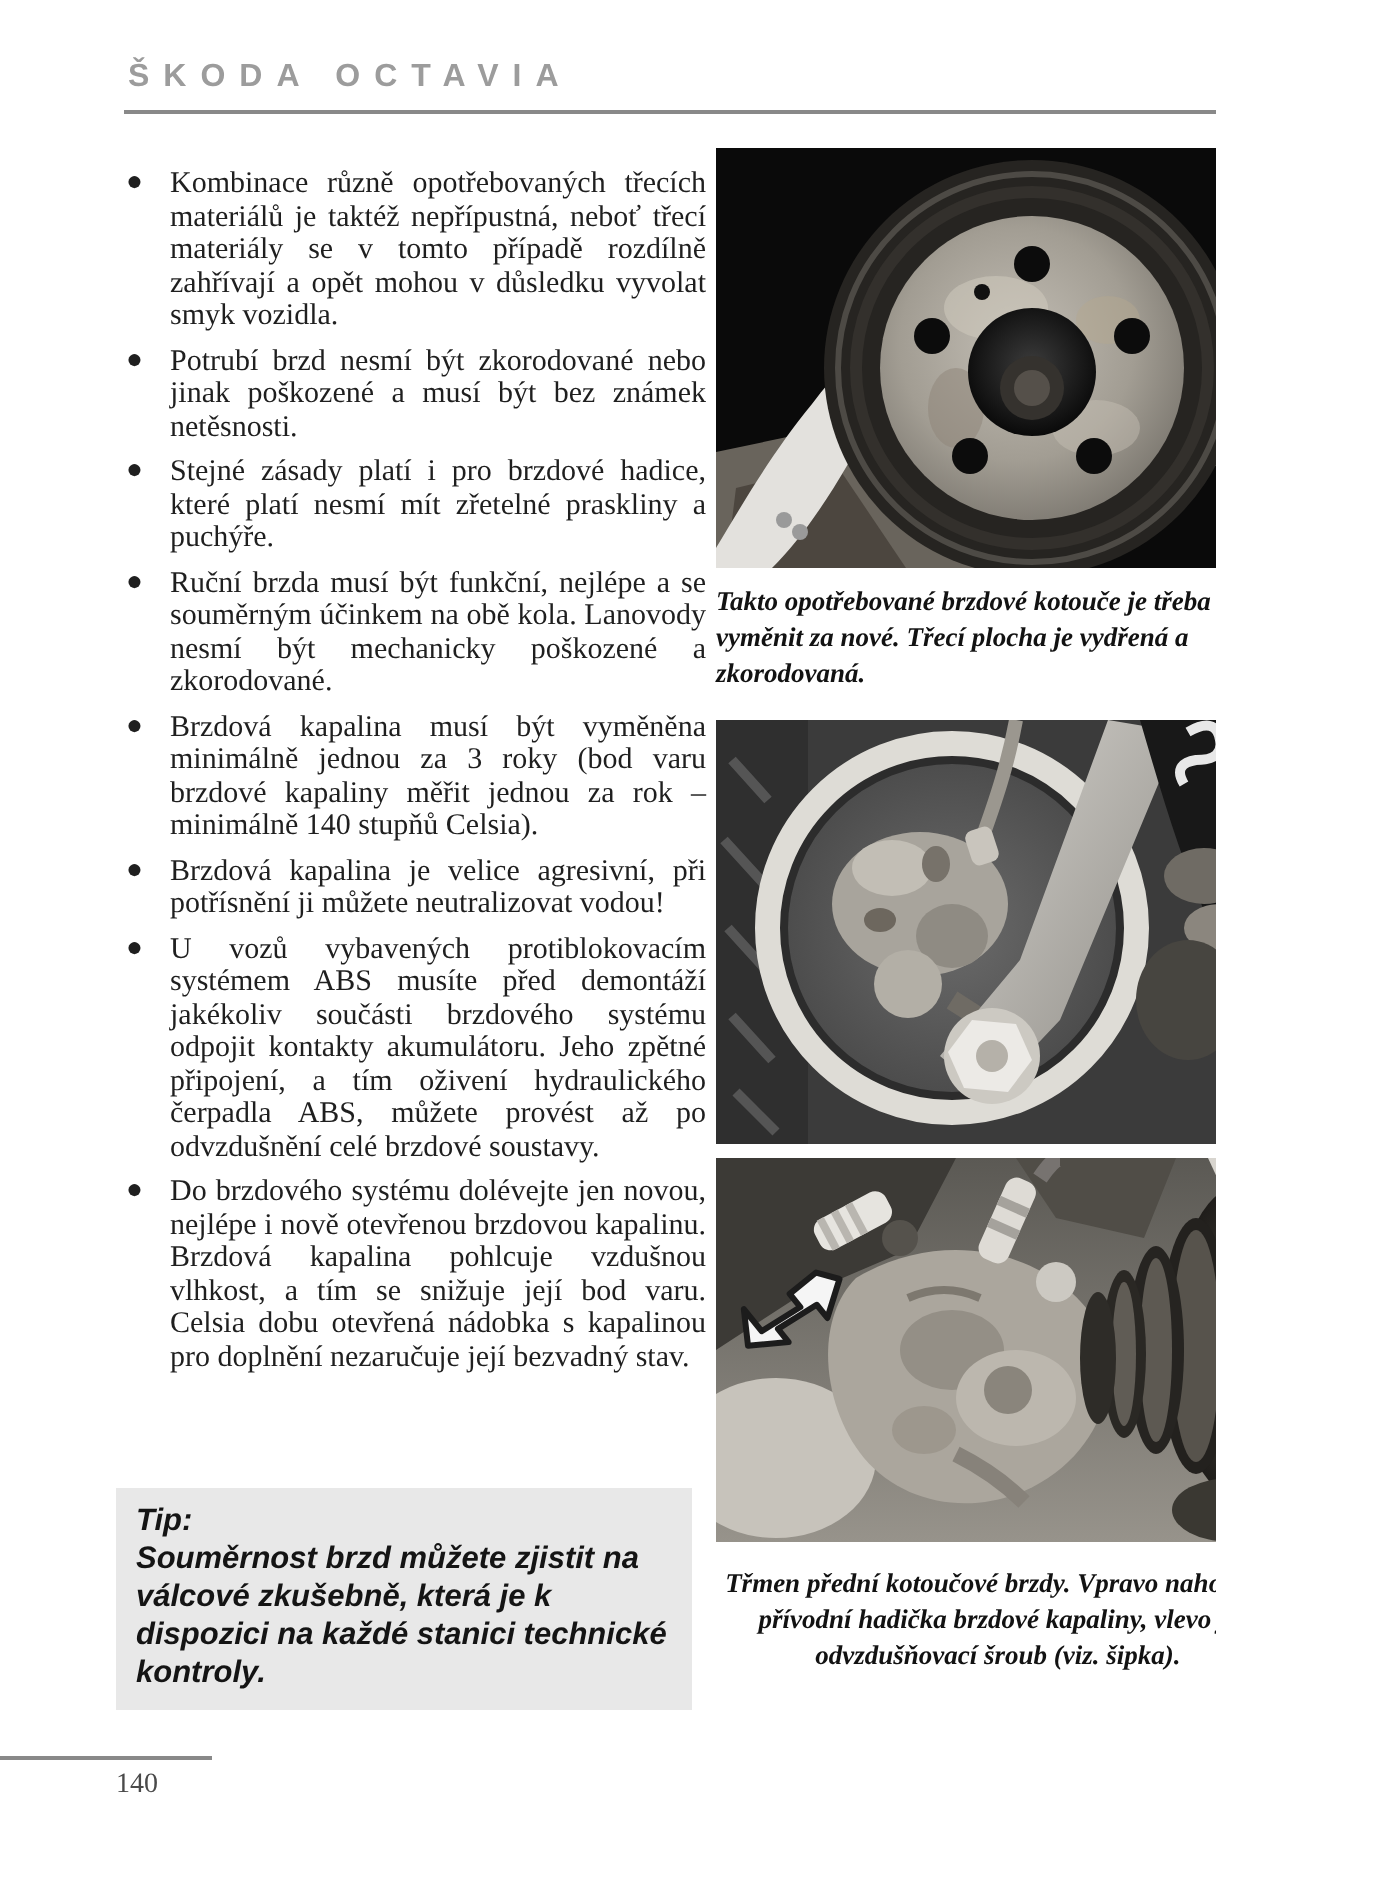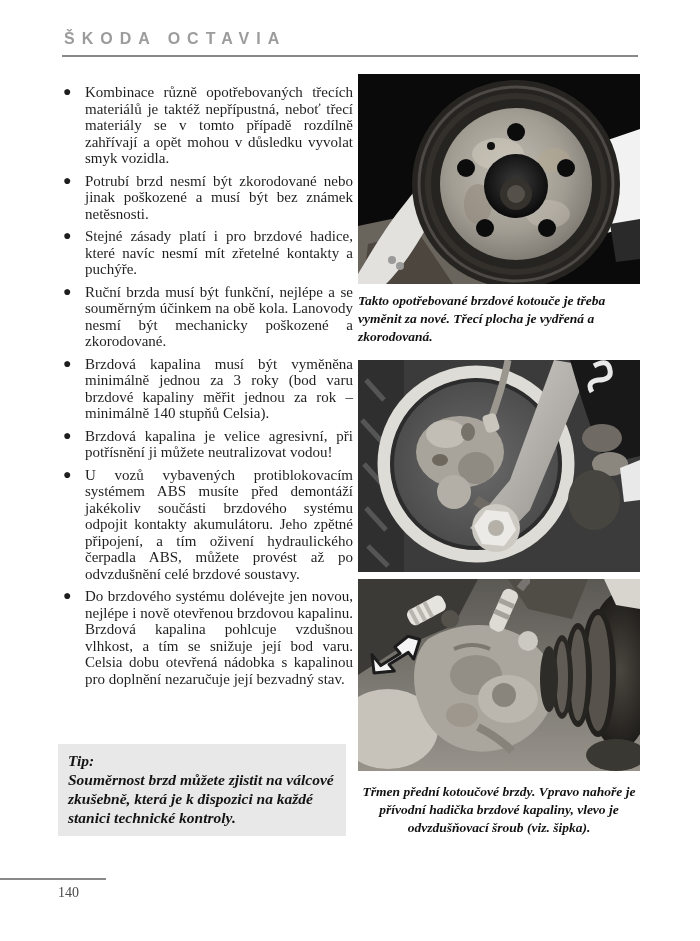--- a/index.html
+++ b/index.html
@@ -1,18 +1,18 @@
 <!DOCTYPE html>
 <html><head>
 <meta charset="utf-8">
 <style>
   html,body{margin:0;padding:0;background:#ffffff;}
   .page{
     position:relative;
-    width:700px;height:941px;
+    width:608px;height:941px;
     background:#ffffff;
     font-family:"Liberation Serif", serif;
     overflow:hidden;
   }
   
   .header-title{
     position:absolute;left:64px;top:30px;
     font-family:"Liberation Sans", sans-serif;
     font-size:16px;font-weight:bold;letter-spacing:7px;
     color:#9c9c9c;
@@ -37,21 +37,21 @@
   }
   ul.bullets li .dot{
     position:absolute;left:3px;top:0;
     font-size:14px;line-height:16.5px;color:#1f1f1f;
   }
   
   .tip-box{
     position:absolute;left:58px;top:744px;width:268px;
     background:#e8e8e8;
     padding:7px 10px 9px 10px;
-    font-family:Liberation Serif, serif;
+    font-family:Liberation Sans, sans-serif;
     font-weight:bold;font-style:italic;
     font-size:15.5px;line-height:19px;color:#141414;
   }
   .tip-label{display:block;}
   
   .right-col{
     position:absolute;left:358px;top:74px;width:282px;
   }
   .photo{display:block;background:#000;}
   .caption{
@@ -81,21 +81,21 @@
 
 <div class="page">
 
   <div class="header-title">ŠKODA OCTAVIA</div>
   <div class="header-rule"></div>
 
   <div class="left-col">
     <ul class="bullets">
       <li><span class="dot">●</span><span>Kombinace různě opotřebovaných třecích materiálů je taktéž nepřípustná, neboť třecí materiály se v tomto případě rozdílně zahřívají a opět mohou v důsledku vyvolat smyk vozidla.</span></li>
       <li><span class="dot">●</span><span>Potrubí brzd nesmí být zkorodované nebo jinak poškozené a musí být bez známek netěsnosti.</span></li>
-      <li><span class="dot">●</span><span>Stejné zásady platí i pro brzdové hadice, které navíc nesmí mít zřetelné kontakty a puchýře.</span></li>
+      <li><span class="dot">●</span><span>Stejné zásady platí i pro brzdové hadice, které platí nesmí mít zřetelné praskliny a puchýře.</span></li>
       <li><span class="dot">●</span><span>Ruční brzda musí být funkční, nejlépe a se souměrným účinkem na obě kola. Lanovody nesmí být mechanicky poškozené a zkorodované.</span></li>
       <li><span class="dot">●</span><span>Brzdová kapalina musí být vyměněna minimálně jednou za 3 roky (bod varu brzdové kapaliny měřit jednou za rok – minimálně 140 stupňů Celsia).</span></li>
       <li><span class="dot">●</span><span>Brzdová kapalina je velice agresivní, při potřísnění ji můžete neutralizovat vodou!</span></li>
       <li><span class="dot">●</span><span>U vozů vybavených protiblokovacím systémem ABS musíte před demontáží jakékoliv součásti brzdového systému odpojit kontakty akumulátoru. Jeho zpětné připojení, a tím oživení hydraulického čerpadla ABS, můžete provést až po odvzdušnění celé brzdové soustavy.</span></li>
       <li><span class="dot">●</span><span>Do brzdového systému dolévejte jen novou, nejlépe i nově otevřenou brzdovou kapalinu. Brzdová kapalina pohlcuje vzdušnou vlhkost, a tím se snižuje její bod varu. Celsia dobu otevřená nádobka s kapalinou pro doplnění nezaručuje její bezvadný stav.</span></li>
     </ul>
   </div>
 
   <div class="tip-box">
     <span class="tip-label">Tip:</span>

